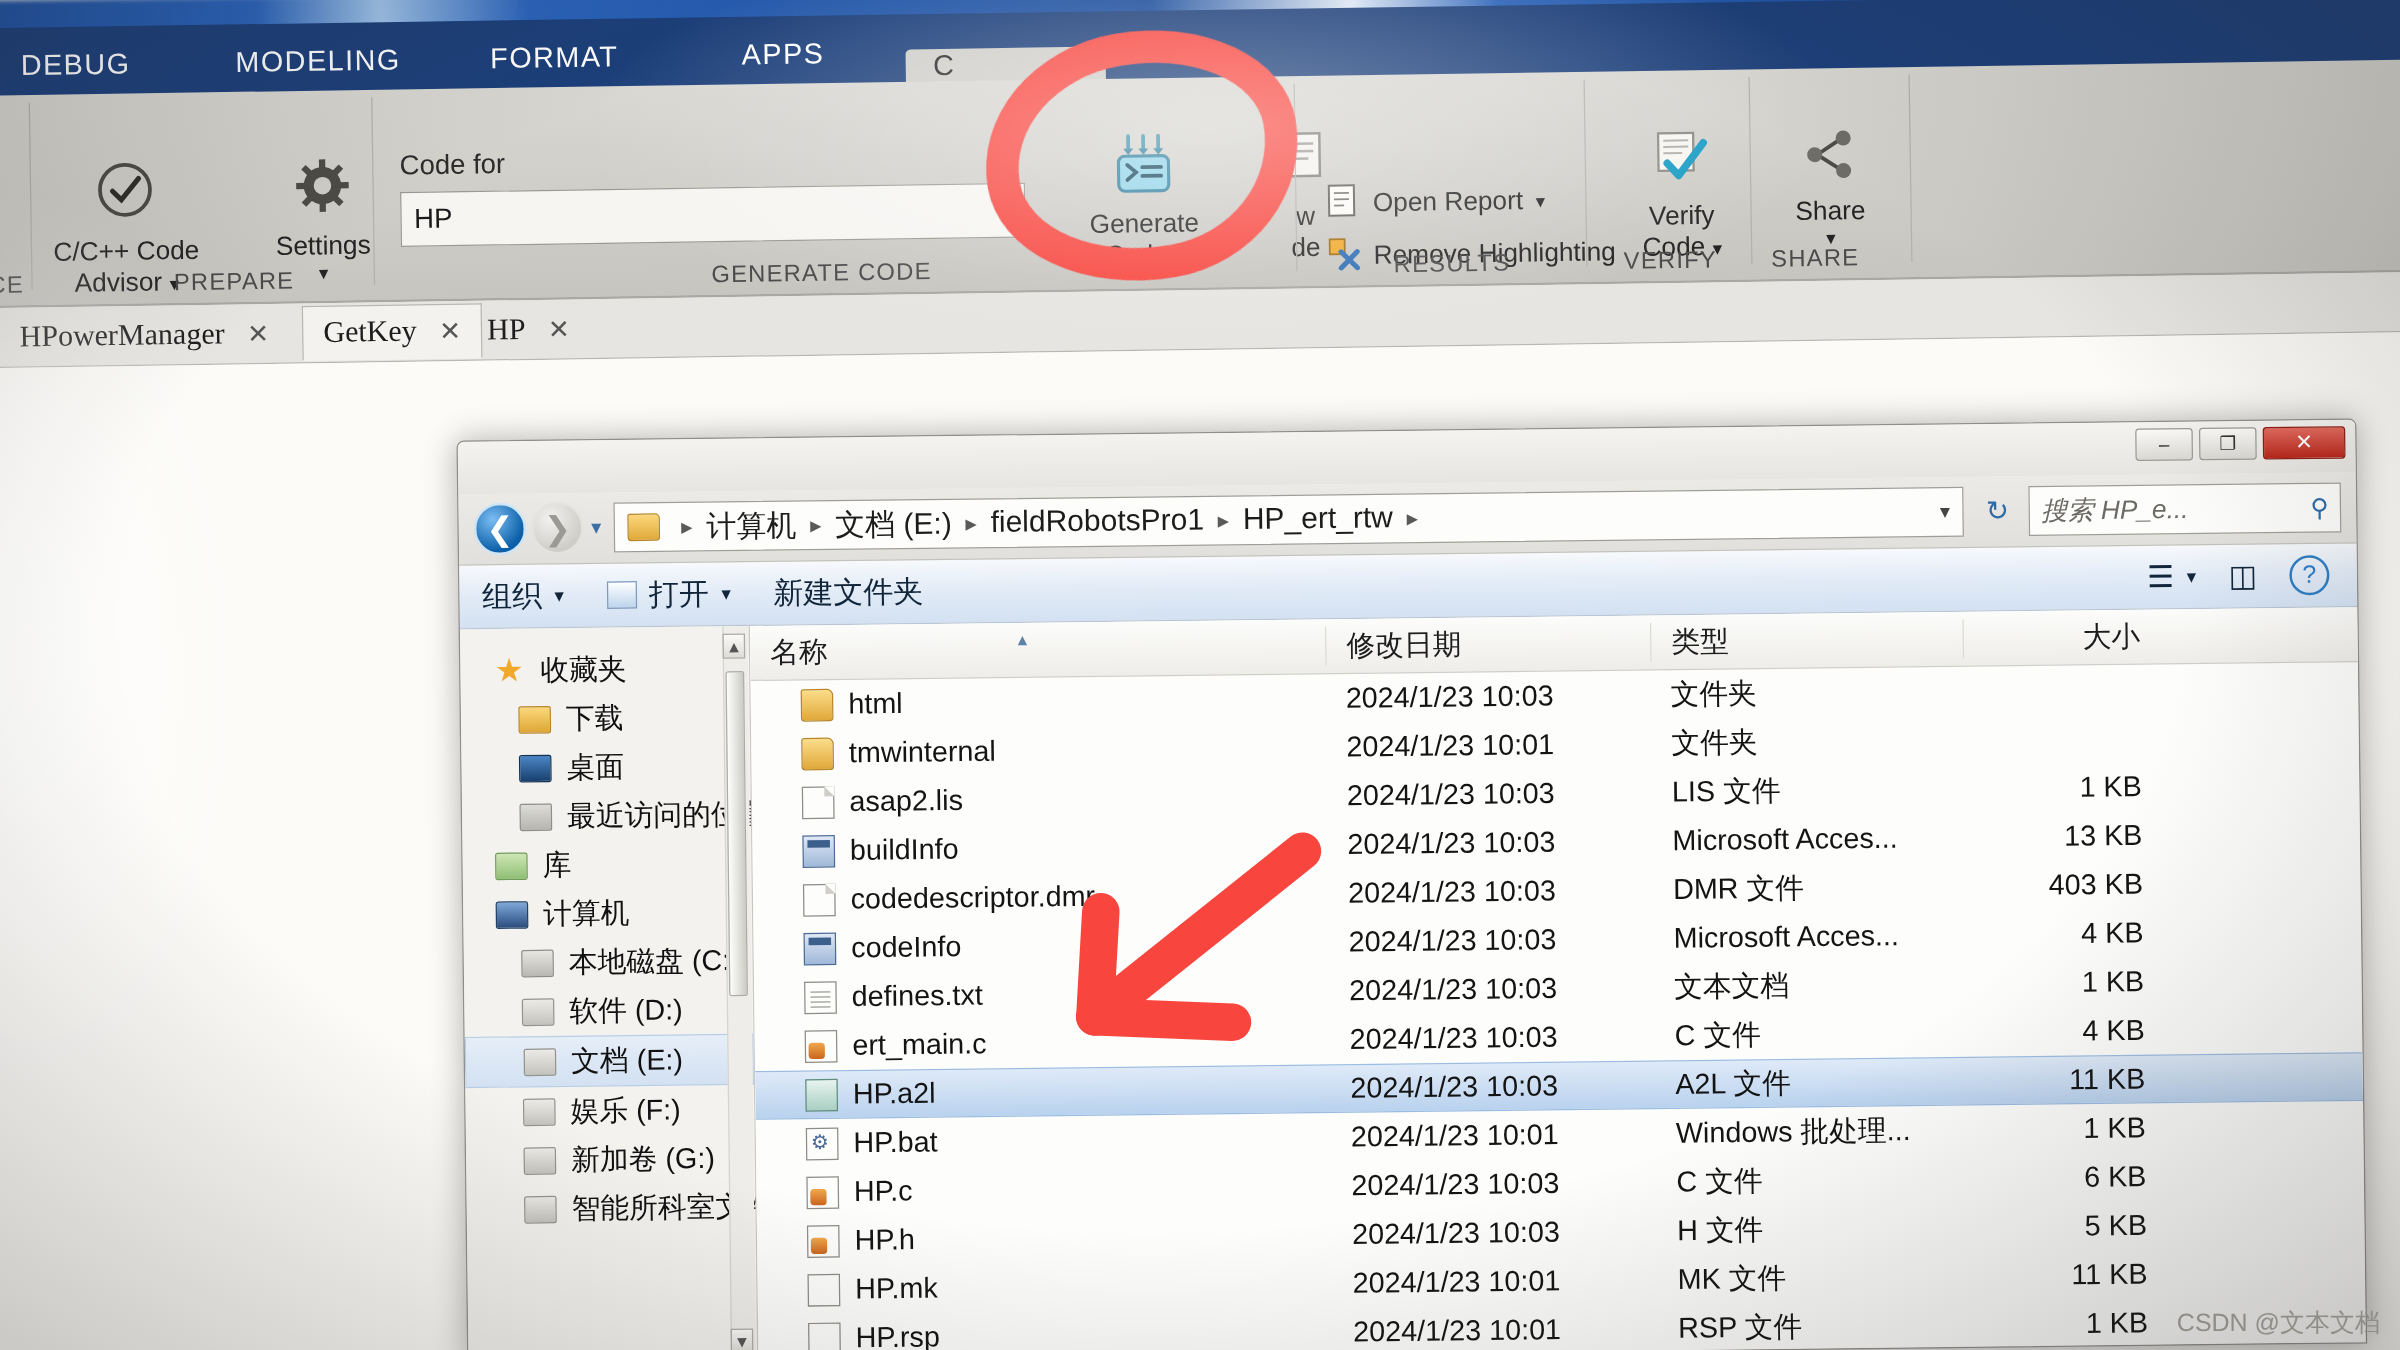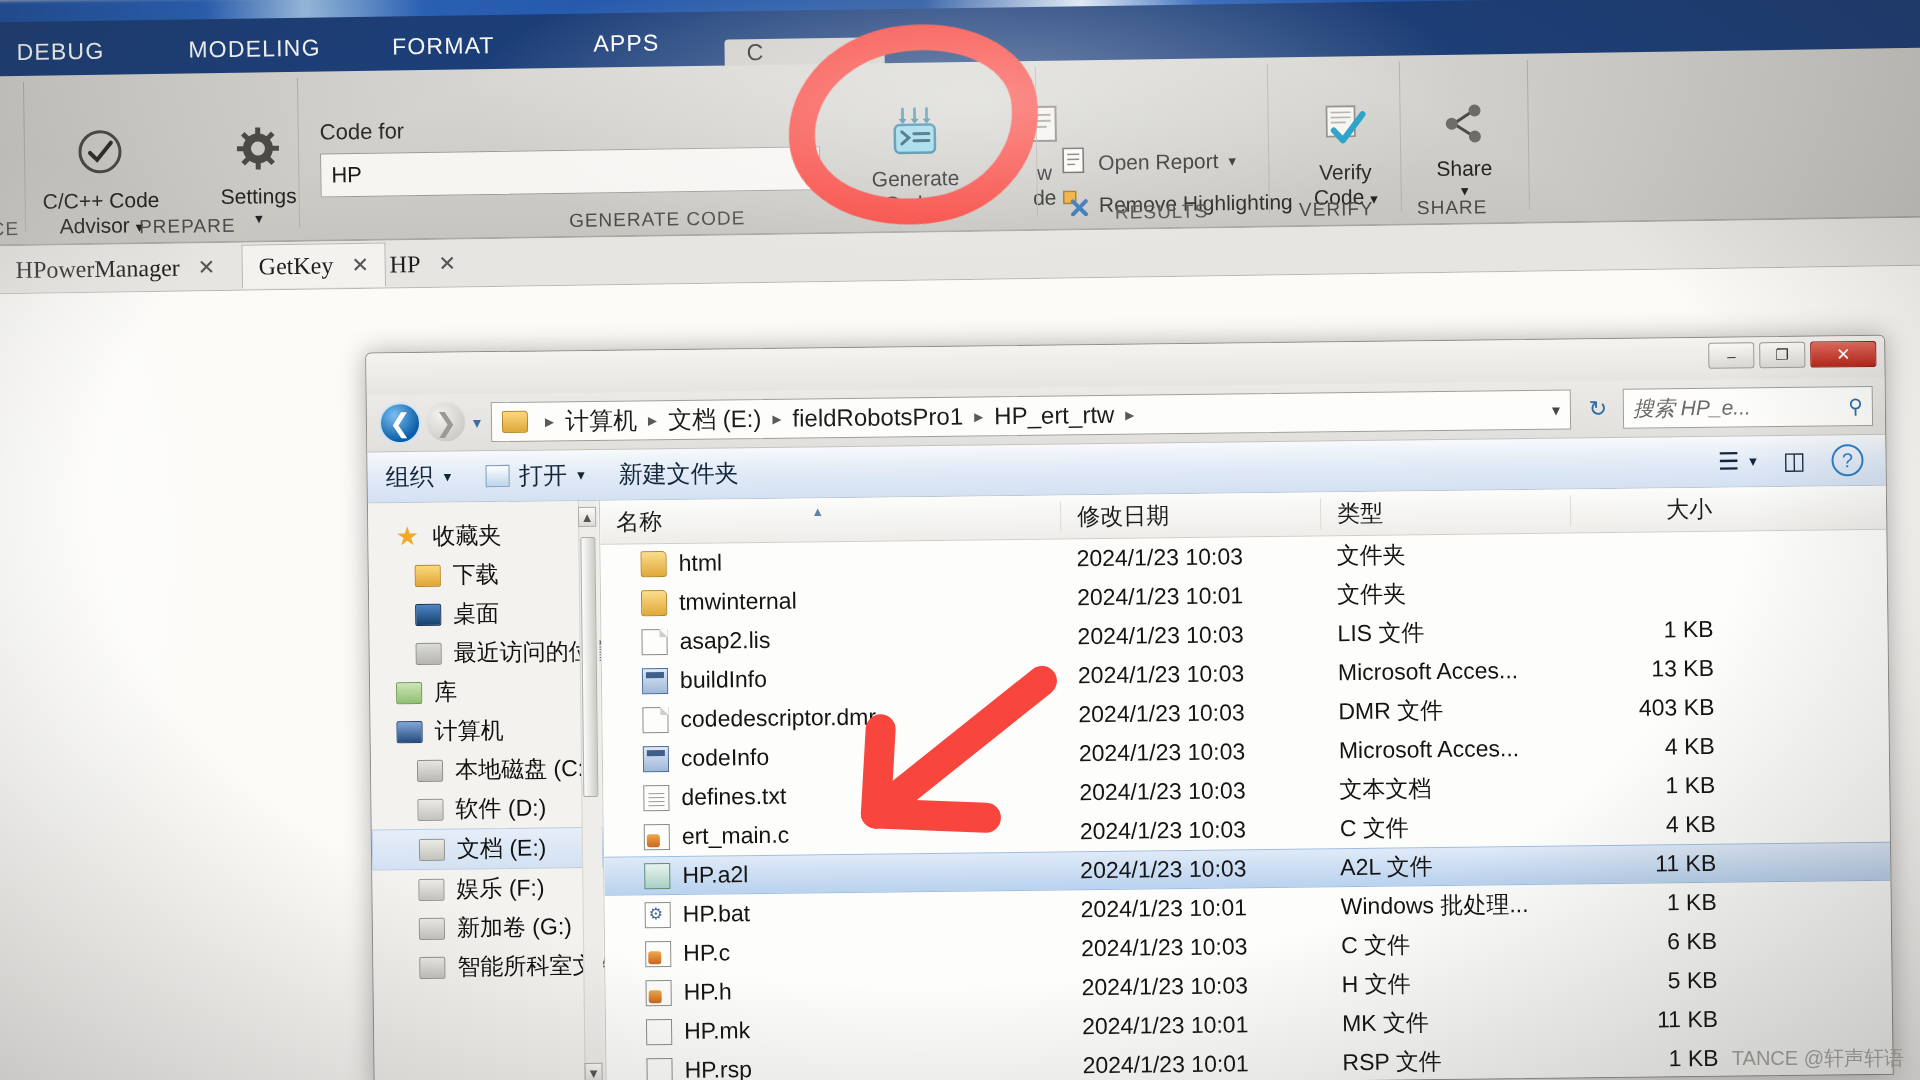--- a/index.html
+++ b/index.html
@@ -912,14 +912,14 @@
           <path d="M46 146 L156 152"></path>
         </g>
       </svg>
     </div>
 
     <div class="glare" id="glare-top"></div>
     <div class="glare" id="glare-left"></div>
   </div>
 
   <div class="glare" id="vignette"></div>
-  <div id="watermark">TANCE @轩声轩语</div>
+  <div id="watermark">CSDN @文本文档</div>
 </div>
 
 </body></html>

